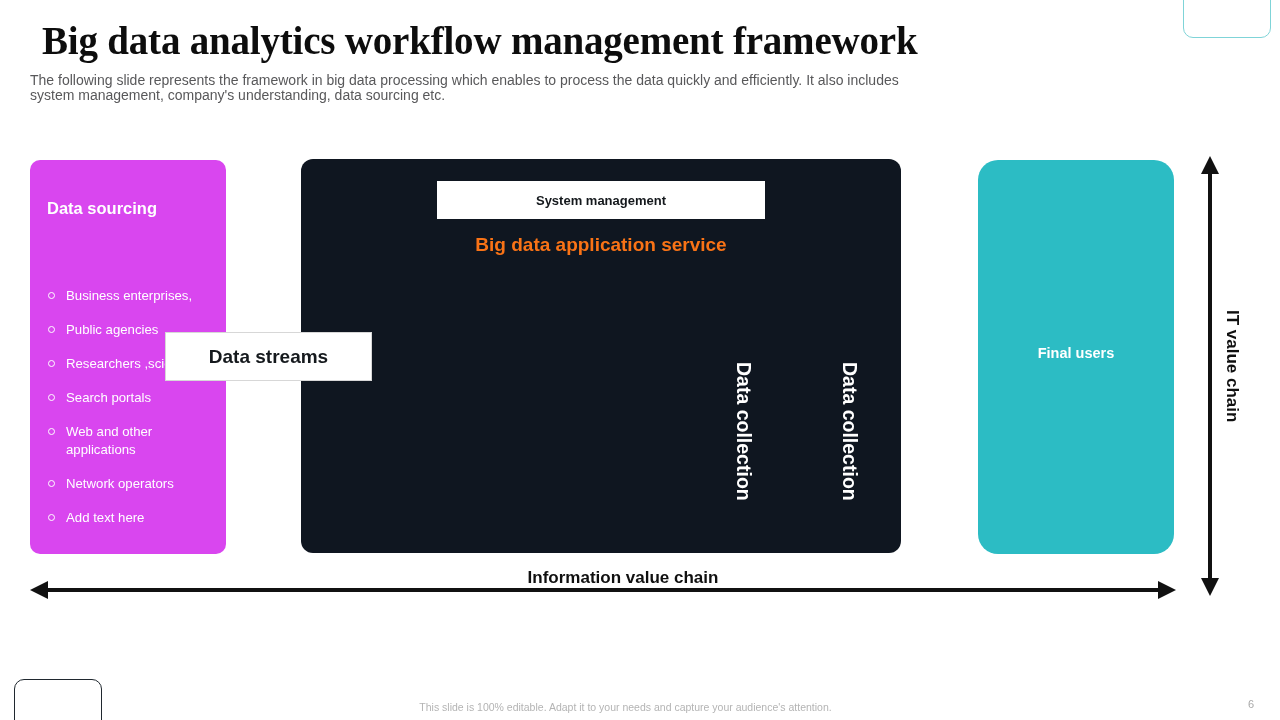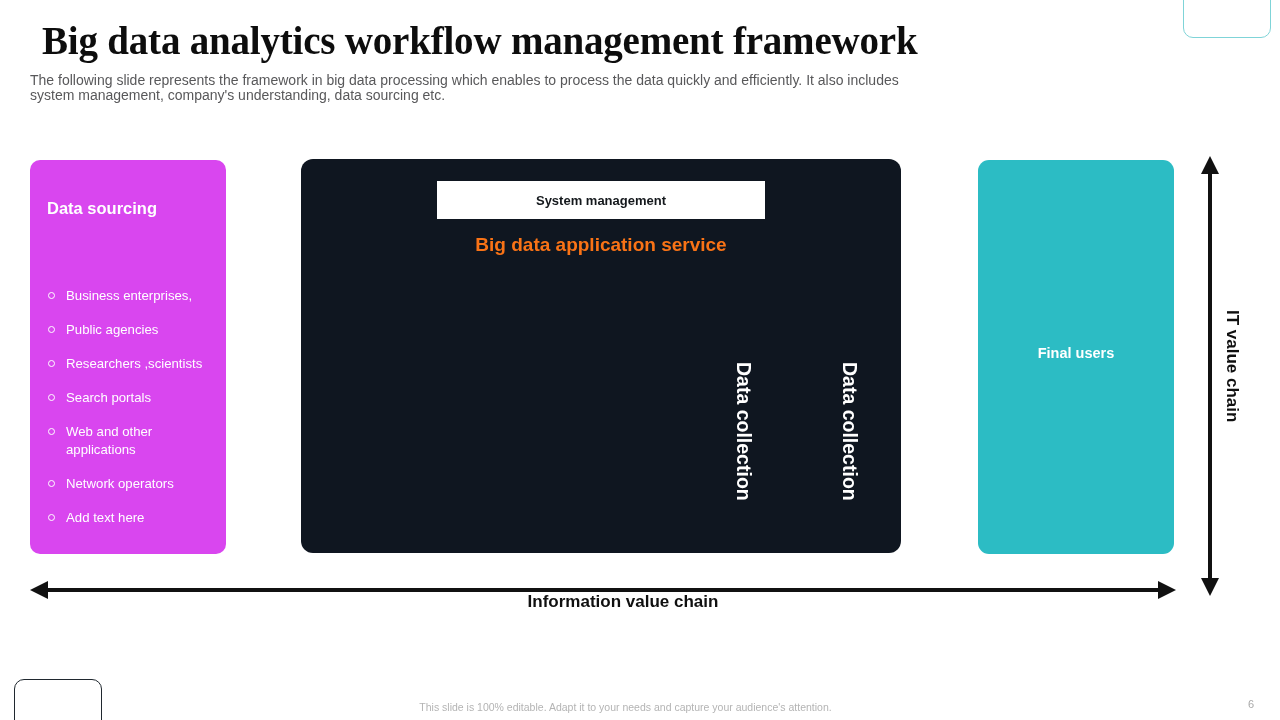--- a/index.html
+++ b/index.html
@@ -159,21 +159,21 @@
   .vlabel.v3 { left: 643px; }
   .vlabel.v4 { left: 748px; }
 
   .panel-right {
     position: absolute;
     left: 978px;
     top: 160px;
     width: 196px;
     height: 394px;
     background: #2cbcc4;
-    border-radius: 11px;
+    border-radius: 20px;
   }
   .final-users {
     position: absolute;
     left: 0;
     top: 185px;
     width: 196px;
     text-align: center;
     font-size: 14.5px;
     font-weight: 700;
     color: #ffffff;
@@ -215,21 +215,21 @@
   .arrow-vertical {
     position: absolute;
     left: 1198px;
     top: 156px;
     width: 24px;
     height: 440px;
   }
   .arrow-h-label {
     position: absolute;
     left: 0;
-    top: 592px;
+    top: 568px;
     width: 1246px;
     text-align: center;
     font-size: 17px;
     font-weight: 700;
     color: #101010;
   }
   .arrow-v-label {
     position: absolute;
     left: 1222px;
     top: 310px;
@@ -312,20 +312,23 @@
     <div class="vlabel v1">Data collection</div>
     <div class="vlabel v2">Data collection</div>
     <div class="vlabel v3">Data analysis</div>
     <div class="vlabel v4">Data visualization</div>
   </div>
 
   <div class="panel-right">
     <div class="final-users">Final users</div>
   </div>
 
+  <div class="callout callout-data-streams">
+    <span>Data streams</span>
+  </div>
 
   <svg class="arrow-horizontal" viewBox="0 0 1146 24">
     <line x1="16" y1="12" x2="1130" y2="12" stroke="#111111" stroke-width="4"></line>
     <polygon points="0,12 18,3 18,21" fill="#111111"></polygon>
     <polygon points="1146,12 1128,3 1128,21" fill="#111111"></polygon>
   </svg>
   <div class="arrow-h-label">Information value chain</div>
 
   <svg class="arrow-vertical" viewBox="0 0 24 440">
     <line x1="12" y1="16" x2="12" y2="424" stroke="#111111" stroke-width="4"></line>

